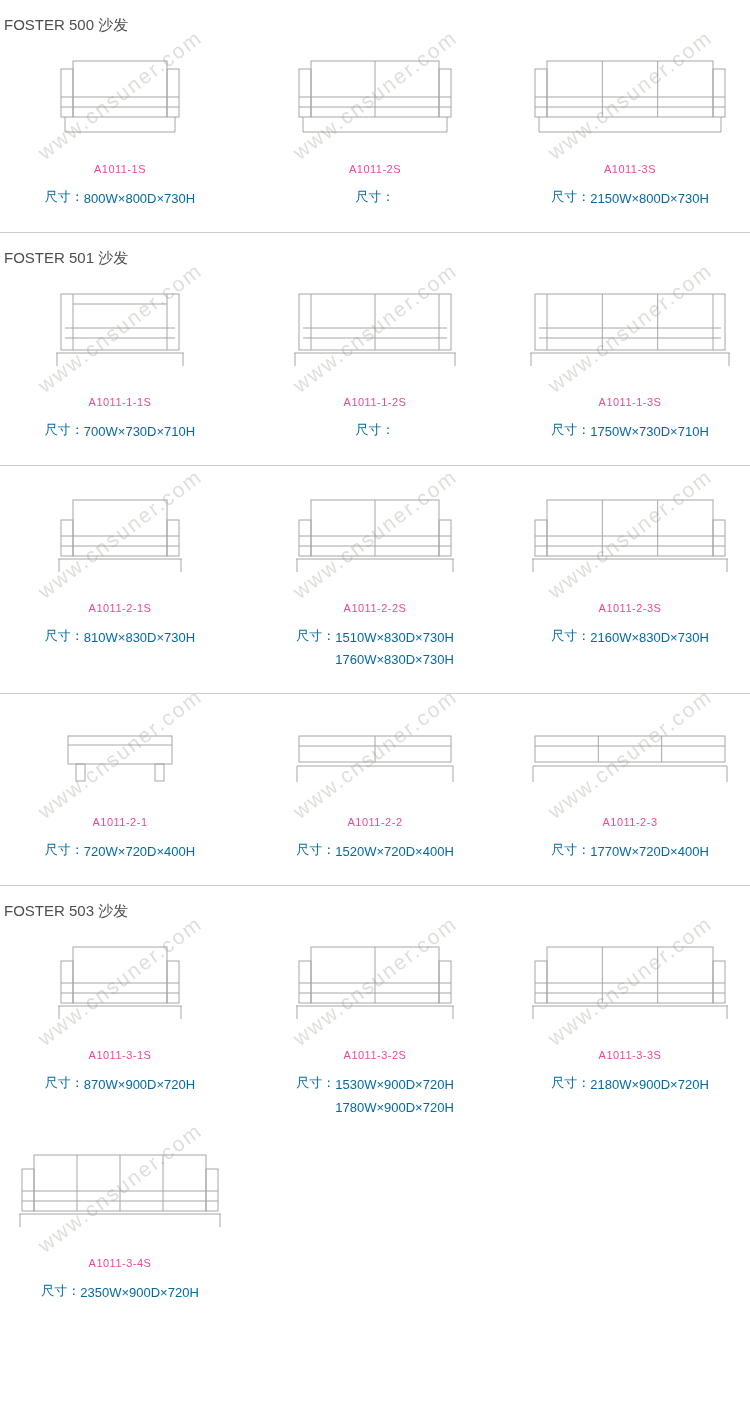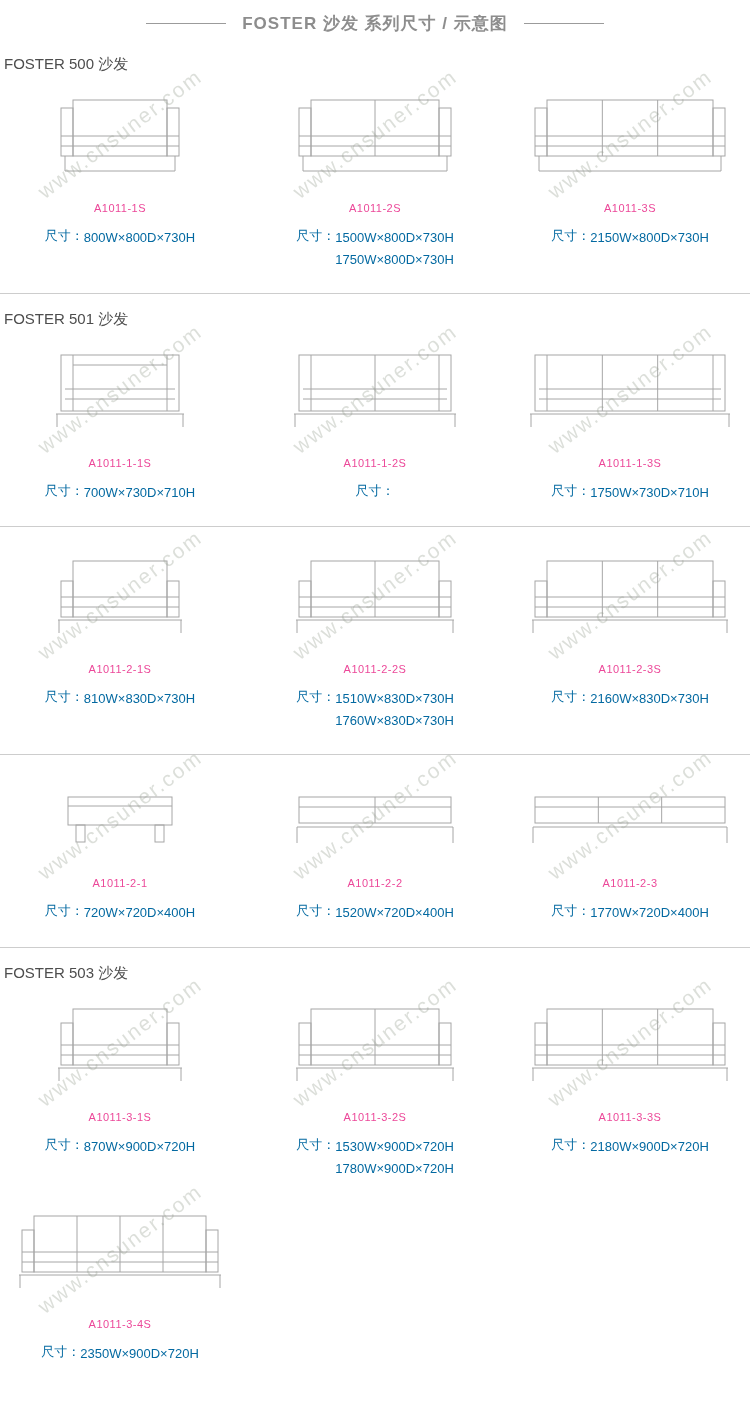--- a/index.html
+++ b/index.html
@@ -24,25 +24,20 @@
   .dims{margin-top:13px;display:flex;font-size:13px;color:#0369a1;}
   .dlabel{white-space:nowrap;}
   .dvals div{line-height:1.7;white-space:nowrap;}
   svg.art{display:block;}
 </style>
 </head>
 <body>
 
 <div class="page">
 
-  <div class="header">
-    <span class="rule"></span>
-    <h1 class="page-title">FOSTER 沙发 系列尺寸 / 示意图</h1>
-    <span class="rule"></span>
-  </div>
 
   <div class="section">
     <div class="section-title">FOSTER 500 沙发</div>
     <div class="grid">
       <div class="item">
         <div class="diagram">
           <span class="wm">www.cnsuner.com</span>
           <svg class="art" viewBox="-6 -1 130 75" width="130" height="75">
               <g stroke="#a6a6a6" stroke-width="1" fill="none">
                 <rect x="0" y="8" width="12" height="48"></rect>
@@ -77,24 +72,20 @@
                 <line x1="0" y1="46" x2="152" y2="46"></line>
                 <line x1="4" y1="56" x2="4" y2="71"></line>
                 <line x1="148" y1="56" x2="148" y2="71"></line>
                 <line x1="4" y1="71" x2="148" y2="71"></line>
               </g>
             </svg>
         </div>
         <div class="model">A1011-2S</div>
         <div class="dims">
           <span class="dlabel">尺寸：</span>
-          <span class="dvals">
-              <div>1500W×800D×730H</div>
-              <div>1750W×800D×730H</div>
-            </span>
         </div>
       </div>
       <div class="item">
         <div class="diagram">
           <span class="wm">www.cnsuner.com</span>
           <svg class="art" viewBox="-6 -1 202 75" width="202" height="75">
               <g stroke="#a6a6a6" stroke-width="1" fill="none">
                 <rect x="0" y="8" width="12" height="48"></rect>
                 <rect x="178" y="8" width="12" height="48"></rect>
                 <rect x="12" y="0" width="166" height="56"></rect>

